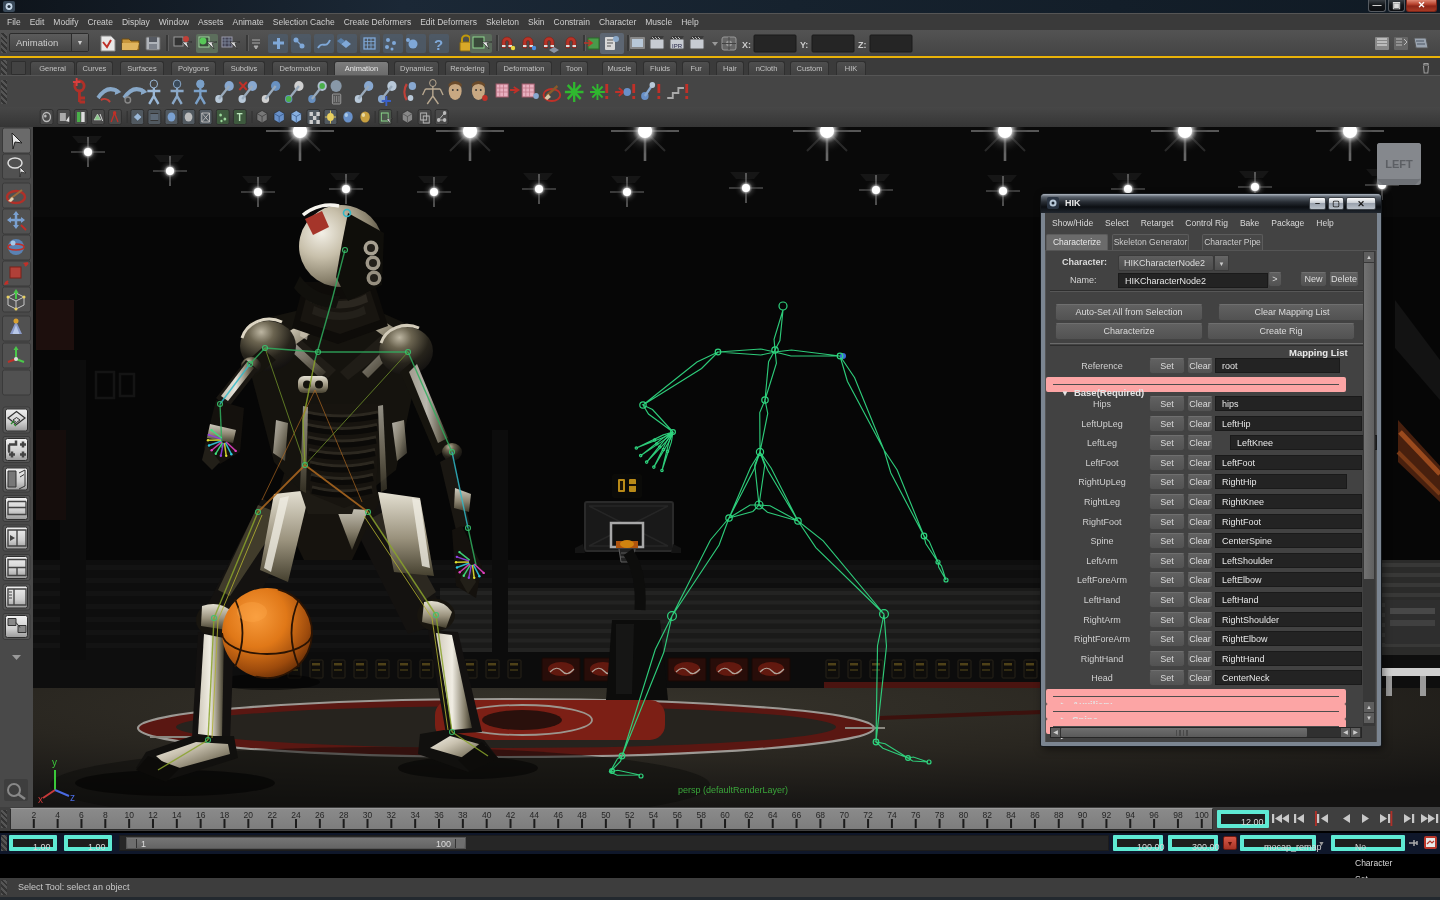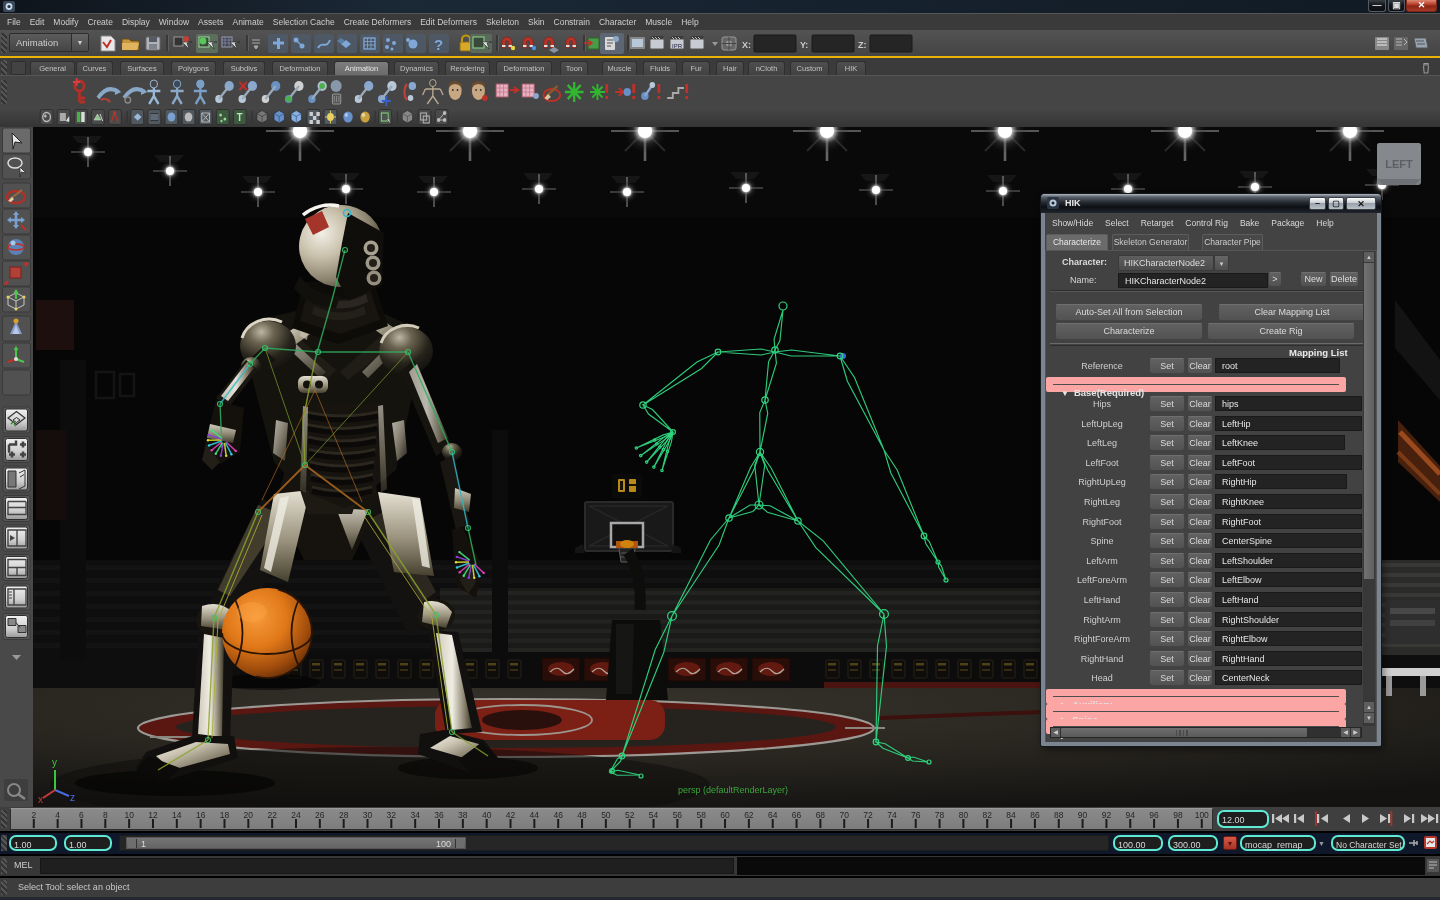--- a/index.html
+++ b/index.html
@@ -23,21 +23,21 @@
 #shelficons{left:0;top:75px;width:1440px;height:32px;background:#454545;border-top:1px solid #555}
 #paneltb{left:0;top:107px;width:1440px;height:20px;background:linear-gradient(#474747,#353535)}
 
 #toolbox{left:0;top:127px;width:33px;height:680px;background:#494949;border-right:1px solid #2a2a2a}
 
 #viewport{left:33px;top:127px;width:1407px;height:680px;background:#5eead4}
 
 #timeslider{left:0;top:807px;width:1440px;height:24px;background:#3f3f3f}
 #ruler{position:absolute;left:10px;top:1px;width:1203px;height:22px;background:linear-gradient(#8a8a8a,#7d7d7d);border:1px solid #2d2d2d;border-top-color:#9a9a9a}
 #rangerow{left:0;top:833px;width:1440px;height:21px;background:#0f172a}
-.nfield{position:absolute;background:#1e1e1e;color:#d8d8d8;font-size:9px;line-height:16px;padding-left:3px;border:2px solid #5eead4;border-radius:7px}
+.nfield{position:absolute;background:#1e1e1e;color:#d8d8d8;font-size:9px;line-height:16px;padding-left:20px;border:4px solid #5eead4;border-radius:1px}
 #melrow{left:0;top:856px;width:1440px;height:20px;background:#373737}
 #helprow{left:0;top:878px;width:1440px;height:19px;background:#3d3d3d;color:#c8c8c8;font-size:9px;line-height:19px}
 #bottomedge{left:0;top:897px;width:1440px;height:3px;background:#23292f}
 .grip{position:absolute;left:1px;width:6px;background:repeating-linear-gradient(45deg,#555 0 2px,#333 2px 4px)}
 
 #hik{left:1041px;top:194px;width:340px;height:552px;background:#424242;border-radius:4px 4px 2px 2px;box-shadow:0 0 0 1px #14181c,2px 3px 8px rgba(0,0,0,.55)}
 #hikframe{position:absolute;inset:0;border:4px solid #7b8591;border-top:none;border-radius:4px 4px 2px 2px}
 #hiktitle{position:absolute;left:0;top:0;width:340px;height:19px;border-radius:4px 4px 0 0;background:linear-gradient(#aeb6c0 0%,#5a626c 15%,#282d34 42%,#0c0f13 68%,#20262e 100%);color:#e8e8e8;font-size:9px;font-weight:bold;line-height:19px}
 .hbtn{position:absolute;top:3px;height:13px;background:linear-gradient(#fdfdfd,#c7ccd2 45%,#9aa2ae 50%,#b9c0c8);border:1px solid #3c4147;border-radius:2px;color:#1a1a1a;font-weight:bold;text-align:center}
 #hikmenu{position:absolute;left:4px;top:19px;width:332px;height:20px;background:#434343;color:#dadada;font-size:8.5px;line-height:20px;white-space:nowrap}
@@ -1171,30 +1171,20 @@
     <div style="position:absolute;left:1318px;top:7px;color:#999;font-size:7px">▼</div>
     <div class="nfield" style="left:1331px;top:2px;width:74px;height:16px;font-size:8.5px">No Character Set</div>
     <svg style="position:absolute;left:1407px;top:3px" width="32" height="14">
         <path d="M2 7 h8 M7 4 v6 M10 5 v4" stroke="#aaa" stroke-width="1.5" fill="none"></path>
         <rect x="17" y="0" width="13" height="13" rx="2" fill="#b8362a"></rect>
         <rect x="19" y="2" width="9" height="9" fill="#e8e8e8"></rect>
         <path d="M20 8 l3-3 2 2 2-2" stroke="#b8362a" stroke-width="1.2" fill="none"></path>
       </svg>
   </div>
 
-  <div id="melrow" class="abs">
-    <div class="grip" style="top:2px;height:16px"></div>
-    <span style="position:absolute;left:14px;top:4px;color:#ccc;font-size:9px">MEL</span>
-    <div style="position:absolute;left:40px;top:2px;width:694px;height:16px;background:#1f1f1f;border:1px solid #151515"></div>
-    <div style="position:absolute;left:737px;top:1px;width:688px;height:18px;background:#0a0a0a"></div>
-    <svg style="position:absolute;left:1427px;top:3px" width="12" height="13">
-        <rect width="12" height="13" rx="1" fill="#555"></rect>
-        <path d="M2 3h8M2 6h8M2 9h5" stroke="#bbb" stroke-width="1"></path>
-      </svg>
-  </div>
 
   <div id="helprow" class="abs">
     <div class="grip" style="top:2px;height:15px"></div>
     <span style="position:absolute;left:18px">Select Tool: select an object</span>
   </div>
   <div id="bottomedge" class="abs"></div>
 
   <div id="hik" class="abs">
     <div id="hikframe"></div>
     <div id="hiktitle">
@@ -1239,21 +1229,21 @@
         <div class="mbtn" style="left:103px;top:145px;width:36px;height:16px">Set</div>
         <div class="mbtn" style="left:141px;top:145px;width:26px;height:16px">Clear</div>
         <div class="dfield" style="left:169px;top:145px;width:147px">hips</div>
         <span class="rowlab" style="left:6px;top:167.6px">LeftUpLeg</span>
         <div class="mbtn" style="left:103px;top:164.6px;width:36px;height:16px">Set</div>
         <div class="mbtn" style="left:141px;top:164.6px;width:26px;height:16px">Clear</div>
         <div class="dfield" style="left:169px;top:164.6px;width:147px">LeftHip</div>
         <span class="rowlab" style="left:6px;top:187.2px">LeftLeg</span>
         <div class="mbtn" style="left:103px;top:184.2px;width:36px;height:16px">Set</div>
         <div class="mbtn" style="left:141px;top:184.2px;width:26px;height:16px">Clear</div>
-        <div class="dfield" style="left:169px;top:184.2px;width:130px">LeftKnee</div>
+        <div class="dfield" style="left:184px;top:184.2px;width:147px">LeftKnee</div>
         <span class="rowlab" style="left:6px;top:206.8px">LeftFoot</span>
         <div class="mbtn" style="left:103px;top:203.8px;width:36px;height:16px">Set</div>
         <div class="mbtn" style="left:141px;top:203.8px;width:26px;height:16px">Clear</div>
         <div class="dfield" style="left:169px;top:203.8px;width:147px">LeftFoot</div>
         <span class="rowlab" style="left:6px;top:226.4px">RightUpLeg</span>
         <div class="mbtn" style="left:103px;top:223.4px;width:36px;height:16px">Set</div>
         <div class="mbtn" style="left:141px;top:223.4px;width:26px;height:16px">Clear</div>
         <div class="dfield" style="left:169px;top:223.4px;width:132px">RightHip</div>
         <span class="rowlab" style="left:6px;top:246px">RightLeg</span>
         <div class="mbtn" style="left:103px;top:243px;width:36px;height:16px">Set</div>

